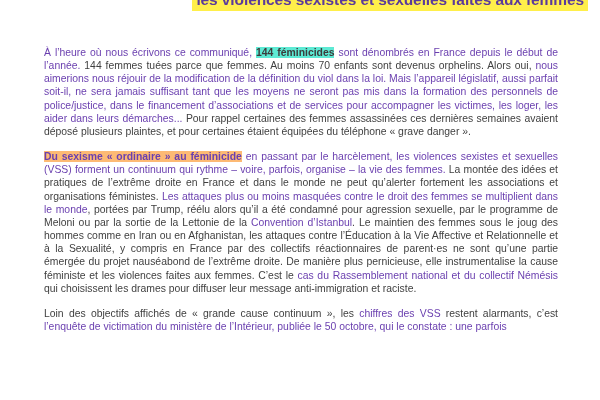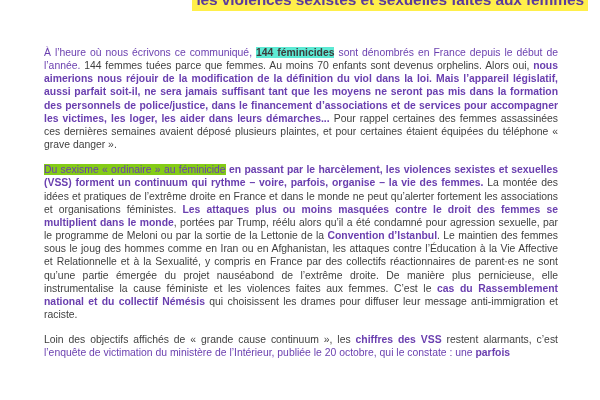--- a/index.html
+++ b/index.html
@@ -58,36 +58,36 @@
     text-justify: inter-word;
   }
   p.para {
     margin: 0 0 12px 0;
     padding: 0;
   }
   p.para:last-child { margin-bottom: 0; }
 
   
   .pu      { color: #6A3FAF; }                 
-  .pb      { color: #6A3FAF; font-weight: bold; }  
+  .pb      { color: #6A3FAF; font-weight: normal; }  
   .hl      { background: #5eead4; color: #3c3c3c; font-weight: bold; }
-  .hlp     { background: #84cc16; color: #6A3FAF; font-weight: normal; }
+  .hlp     { background: #fdba74; color: #6A3FAF; font-weight: bold; }
   .dark    { color: #3f3f3f; }
 </style>
 </head>
 <body>
 
 <div class="page">
 
   <div class="header-band">
     <span class="header-title">les violences sexistes et sexuelles faites aux femmes</span>
   </div>
 
   <div class="content">
 
     <p class="para"><span class="pu">À l’heure où nous écrivons ce communiqué, </span><span class="hl">144 féminicides</span><span class="pu"> sont dénombrés en France depuis le début de l’année. </span><span class="dark">144 femmes tuées parce que femmes. Au moins 70 enfants sont devenus orphelins. Alors oui, </span><span class="pb">nous aimerions nous réjouir de la modification de la définition du viol dans la loi. Mais l’appareil législatif, aussi parfait soit-il, ne sera jamais suffisant tant que les moyens ne seront pas mis dans la formation des personnels de police/justice, dans le financement d’associations et de services pour accompagner les victimes, les loger, les aider dans leurs démarches...</span><span class="dark"> Pour rappel certaines des femmes assassinées ces dernières semaines avaient déposé plusieurs plaintes, et pour certaines étaient équipées du téléphone « grave danger ».</span></p>
 
     <p class="para"><span class="hlp">Du sexisme « ordinaire » au féminicide</span><span class="pb"> en passant par le harcèlement, les violences sexistes et sexuelles (VSS) forment un continuum qui rythme – voire, parfois, organise – la vie des femmes.</span><span class="dark"> La montée des idées et pratiques de l’extrême droite en France et dans le monde ne peut qu’alerter fortement les associations et organisations féministes. </span><span class="pb">Les attaques plus ou moins masquées contre le droit des femmes se multiplient dans le monde</span><span class="dark">, portées par Trump, réélu alors qu’il a été condamné pour agression sexuelle, par le programme de Meloni ou par la sortie de la Lettonie de la </span><span class="pb">Convention d’Istanbul</span><span class="dark">. Le maintien des femmes sous le joug des hommes comme en Iran ou en Afghanistan, les attaques contre l’Éducation à la Vie Affective et Relationnelle et à la Sexualité, y compris en France par des collectifs réactionnaires de parent·es ne sont qu’une partie émergée du projet nauséabond de l’extrême droite. De manière plus pernicieuse, elle instrumentalise la cause féministe et les violences faites aux femmes. C’est le </span><span class="pb">cas du Rassemblement national et du collectif Némésis</span><span class="dark"> qui choisissent les drames pour diffuser leur message anti-immigration et raciste.</span></p>
 
-    <p class="para"><span class="dark">Loin des objectifs affichés de « grande cause continuum », les </span><span class="pb">chiffres des VSS</span><span class="dark"> restent alarmants, c’est </span><span class="pu">l’enquête de victimation du ministère de l’Intérieur, publiée le 20 octobre, qui le constate : une </span><span class="pb">parfois</span></p>
+    <p class="para"><span class="dark">Loin des objectifs affichés de « grande cause continuum », les </span><span class="pb">chiffres des VSS</span><span class="dark"> restent alarmants, c’est </span><span class="pu">l’enquête de victimation du ministère de l’Intérieur, publiée le 50 octobre, qui le constate : une </span><span class="pb">parfois</span></p>
 
   </div>
 </div>
 
 </body></html>

